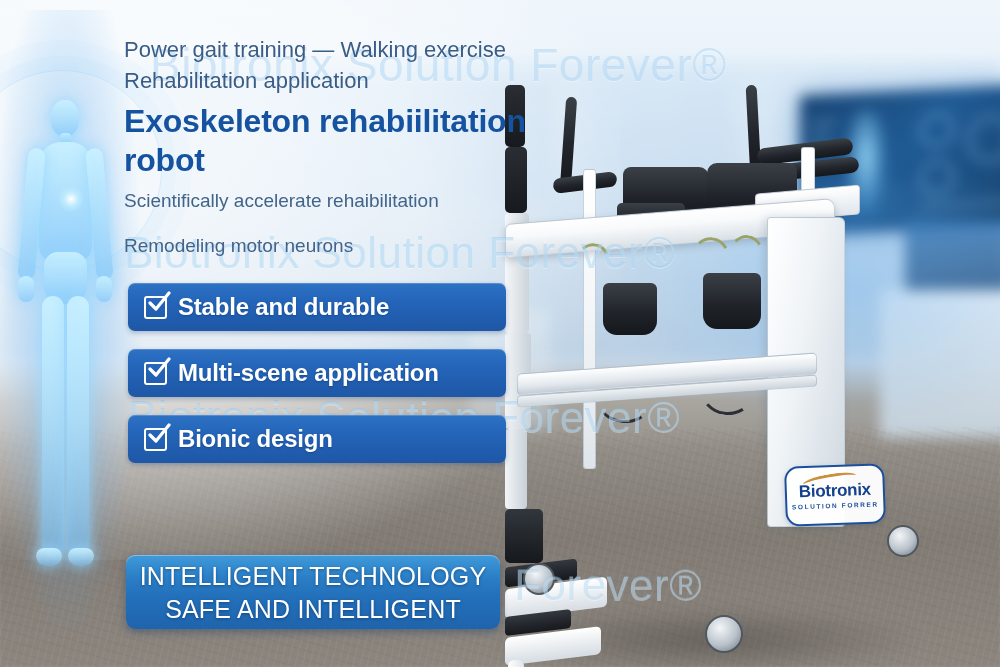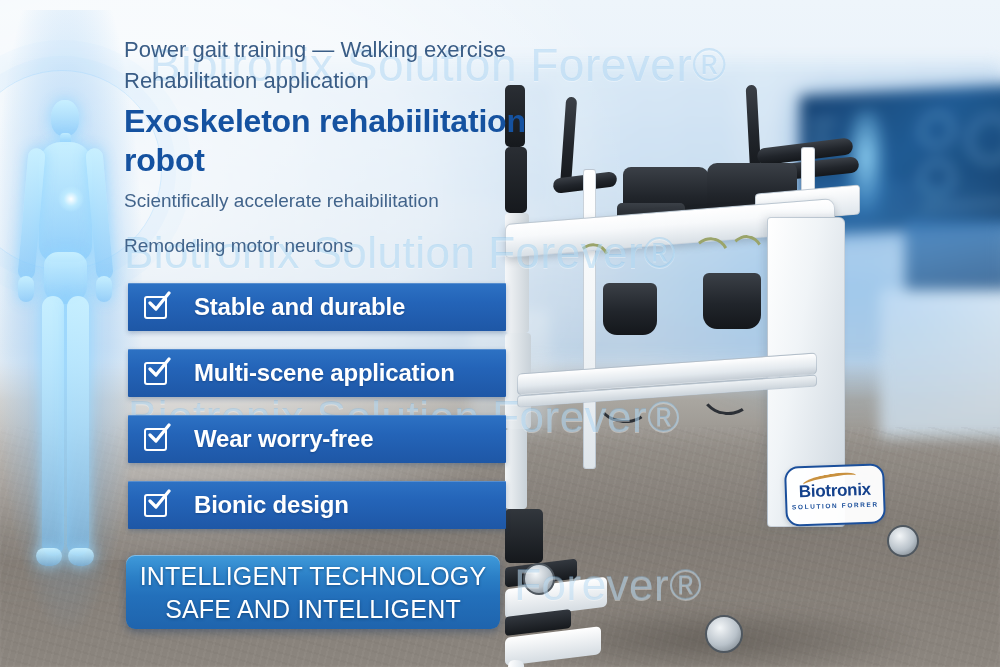--- a/index.html
+++ b/index.html
@@ -247,23 +247,23 @@
   .kicker{color:#3a5d86;font-size:22px;line-height:31px;font-weight:400;}
   .headline{
     color:#1552a0;font-size:32px;font-weight:bold;line-height:39px;margin-top:6px;
     letter-spacing:-.2px;
   }
   .subcopy{color:#42648b;font-size:19px;line-height:27px;margin-top:7px;}
 
   
   .features{position:absolute;left:128px;top:283px;width:378px;}
   .pill{
-    display:flex;align-items:center;gap:24px;
+    display:flex;align-items:center;gap:8px;
     height:48px;margin-bottom:18px;padding-left:16px;
-    border-radius:1px;
+    border-radius:7px;
     background:linear-gradient(180deg,#2d72c4 0%, #2464b8 40%, #1e57a6 100%);
     box-shadow:0 2px 5px rgba(20,55,105,.30), inset 0 1px 0 rgba(255,255,255,.20);
   }
   .chk{position:relative;width:26px;height:26px;flex:0 0 26px;}
   .chk .box{
     position:absolute;left:0;top:2px;width:23px;height:23px;
     border:2px solid #ffffff;border-radius:3px;
   }
   .chk .tick{
     position:absolute;left:3px;top:-3px;width:24px;height:24px;
@@ -427,29 +427,20 @@
     <div class="pill">
       <span class="chk">
         <span class="box"></span>
         <svg class="tick" viewBox="0 0 24 24" fill="none">
             <path d="M3 12 L9 18 L22 2" stroke="#ffffff" stroke-width="3.2" stroke-linecap="round" stroke-linejoin="round"></path>
           </svg>
       </span>
       <span class="pill-label">Multi-scene application</span>
     </div>
 
-    <div class="pill">
-      <span class="chk">
-        <span class="box"></span>
-        <svg class="tick" viewBox="0 0 24 24" fill="none">
-            <path d="M3 12 L9 18 L22 2" stroke="#ffffff" stroke-width="3.2" stroke-linecap="round" stroke-linejoin="round"></path>
-          </svg>
-      </span>
-      <span class="pill-label">Wear worry-free</span>
-    </div>
 
     <div class="pill">
       <span class="chk">
         <span class="box"></span>
         <svg class="tick" viewBox="0 0 24 24" fill="none">
             <path d="M3 12 L9 18 L22 2" stroke="#ffffff" stroke-width="3.2" stroke-linecap="round" stroke-linejoin="round"></path>
           </svg>
       </span>
       <span class="pill-label">Bionic design</span>
     </div>

